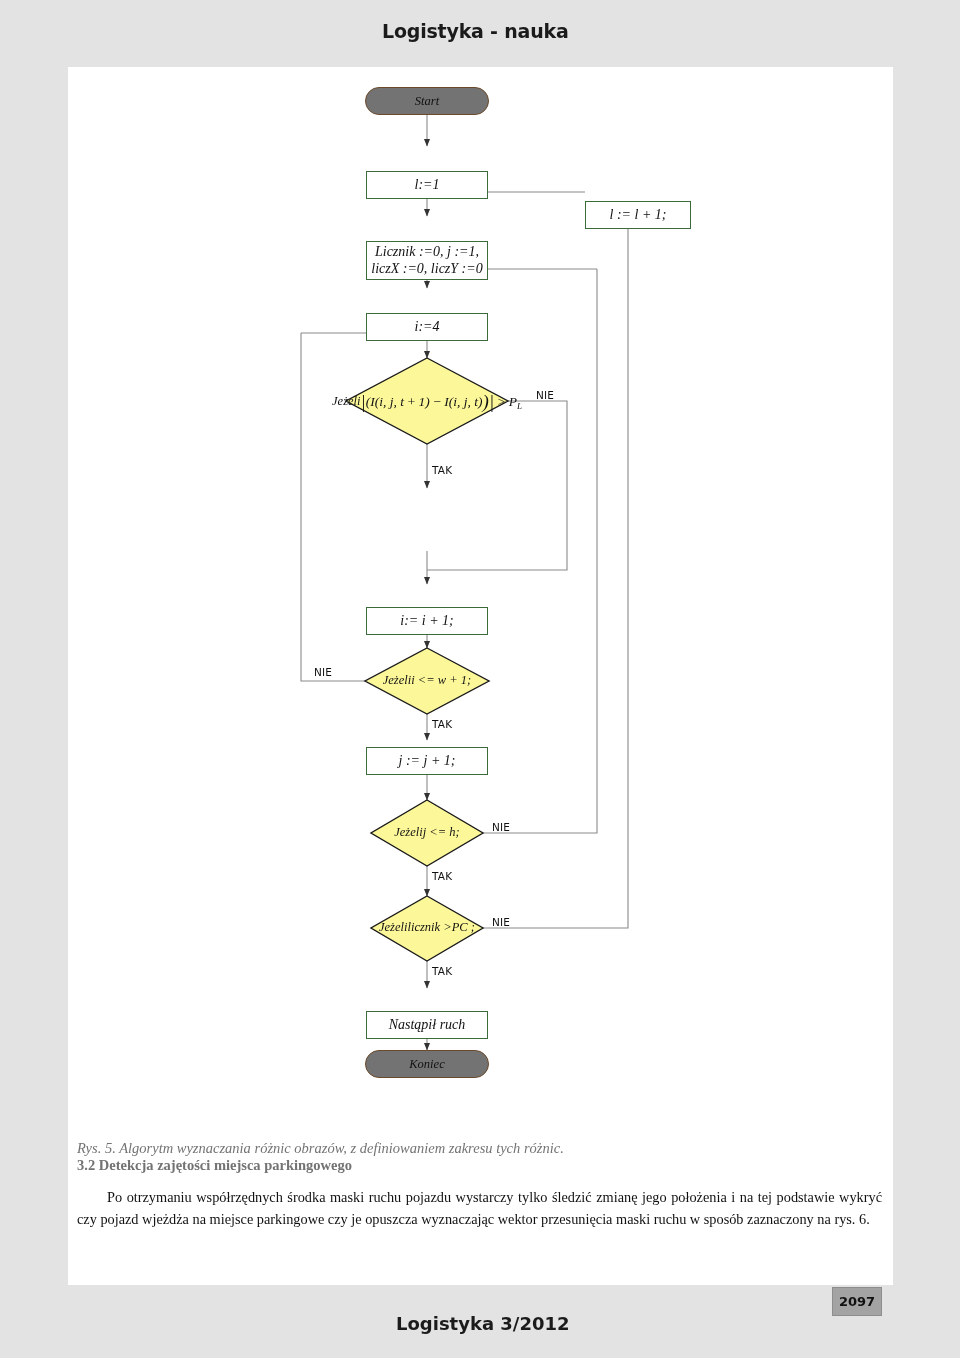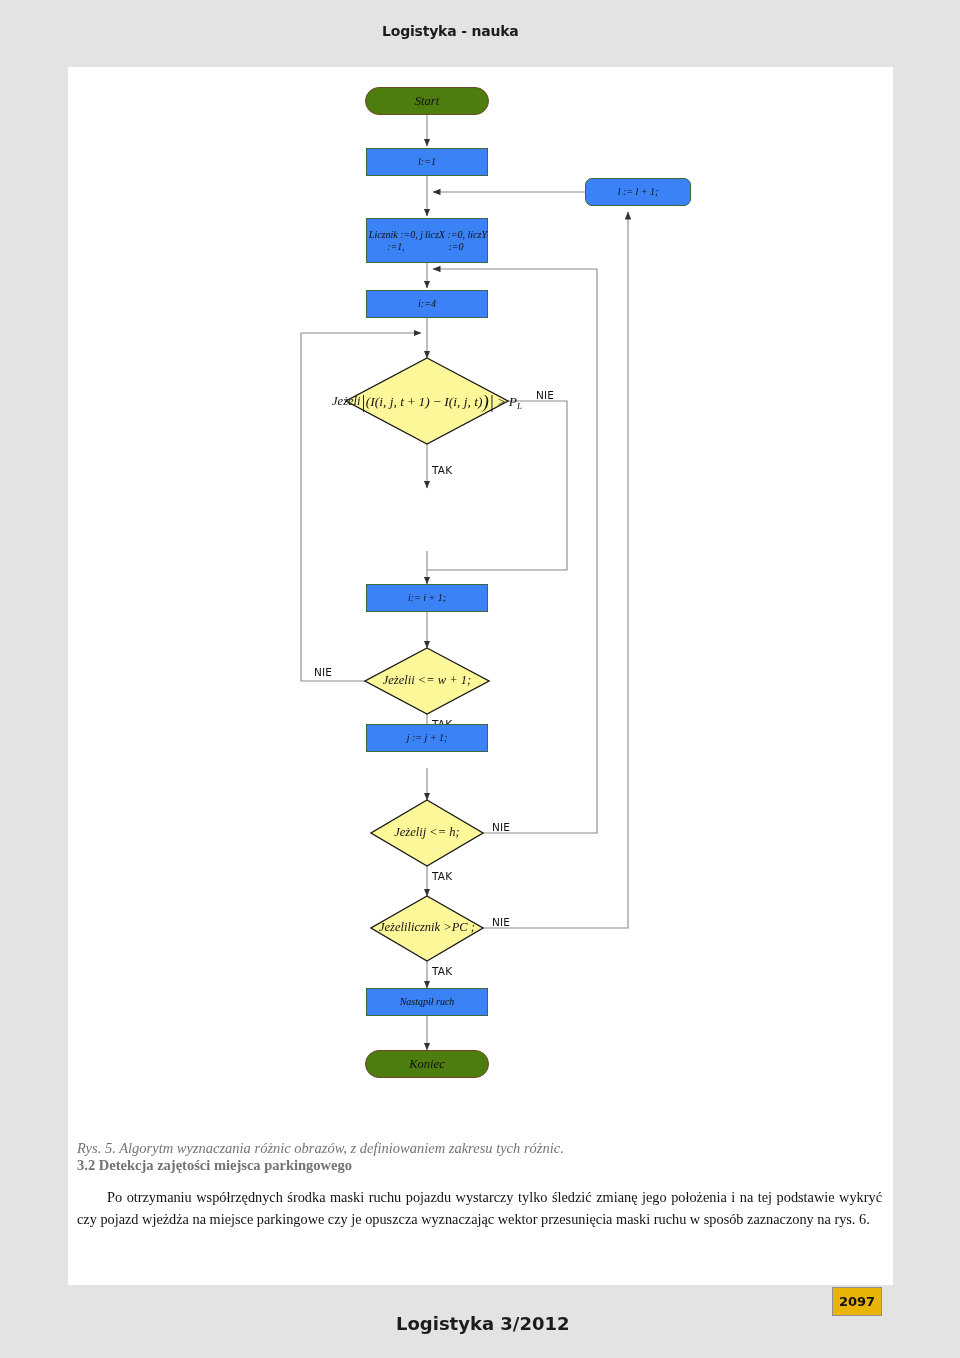--- a/index.html
+++ b/index.html
@@ -9,51 +9,51 @@
     font-family:"Liberation Serif",serif;
     position:relative;overflow:hidden;
   }
   #header-title{
     position:absolute;left:0;top:0;width:960px;height:62px;
     display:flex;align-items:center;
   }
   #header-title .htxt{
     margin-left:382px;
     font-family:"DejaVu Sans",sans-serif;
-    font-weight:bold;font-size:14px;color:#1b1b1b;
+    font-weight:bold;font-size:19px;color:#1b1b1b;
     letter-spacing:-0.2px;
   }
   #page-sheet{
     position:absolute;left:68px;top:67px;width:825px;height:1218px;
     background:#ffffff;
   }
   #footer-bar{
     position:absolute;left:0;top:1285px;width:960px;height:73px;background:#e3e3e3;
   }
   #footer-title{
     position:absolute;left:396px;top:1313px;
     font-family:"DejaVu Sans",sans-serif;font-weight:bold;font-size:18px;color:#1b1b1b;
   }
   #page-number{
     position:absolute;left:832px;top:1287px;width:48px;height:27px;
-    border:1px solid #8d8d8d;background:#eab308;
+    border:1px solid #8d8d8d;background:#a3a3a3;
     display:flex;align-items:center;justify-content:center;
     font-family:"DejaVu Sans",sans-serif;font-weight:bold;font-size:13px;color:#111;
   }
 
   
   #flowchart{position:absolute;left:0;top:0;width:960px;height:1358px;}
   #flowchart svg{position:absolute;left:0;top:0;}
 
   .node{position:absolute;box-sizing:border-box;
     display:flex;align-items:center;justify-content:center;
     text-align:center;font-family:"Liberation Serif",serif;
     font-style:italic;color:#111;line-height:1.18;}
-  .proc{background:#3b82f6;border:1.3px solid #3b6b3b;font-size:10px;}
-  .term{background:#4d7c0f;border:1.3px solid #6b4a2b;border-radius:16px;font-size:12.5px;}
+  .proc{background:#ffffff;border:1.3px solid #3b6b3b;font-size:14px;margin-top:23px;}
+  .term{background:#737373;border:1.3px solid #6b4a2b;border-radius:16px;font-size:12.5px;}
   .dec-label{position:absolute;display:flex;align-items:center;justify-content:center;
     flex-direction:row;text-align:center;
     font-family:"Liberation Serif",serif;font-style:italic;color:#111;
     font-size:12.5px;line-height:1.25;pointer-events:none;}
   .edge-lbl{position:absolute;font-family:"DejaVu Sans",sans-serif;font-style:normal;
     font-size:10.5px;color:#111;letter-spacing:.2px;}
 
   .mrow{display:block;}
   .frm{font-size:13.5px;white-space:nowrap;}
   .frm .sub{font-size:9px;vertical-align:-3px;font-style:italic;}
@@ -139,25 +139,25 @@
   </svg>
 
   <div class="node term" style="left:365px;top:87px;width:124px;height:28px;">
     <span>Start</span>
   </div>
 
   <div class="node proc" style="left:366px;top:148px;width:122px;height:28px;">
     <span>l:=1</span>
   </div>
 
-  <div class="node proc" style="left:585px;top:178px;width:106px;height:28px;border-radius:7px;">
+  <div class="node proc" style="left:585px;top:178px;width:106px;height:28px;">
     <span>l := l + 1;</span>
   </div>
 
-  <div class="node proc" style="left:366px;top:218px;width:122px;height:45px;flex-direction:row;">
+  <div class="node proc" style="left:366px;top:218px;width:122px;height:39px;flex-direction:column;">
     <span class="mrow">Licznik :=0, j :=1,</span>
     <span class="mrow">liczX :=0, liczY :=0</span>
   </div>
 
   <div class="node proc" style="left:366px;top:290px;width:122px;height:28px;">
     <span>i:=4</span>
   </div>
 
   <div class="dec-label" style="left:327px;top:379px;width:200px;height:46px;">
     <span>Jeżeli</span>

